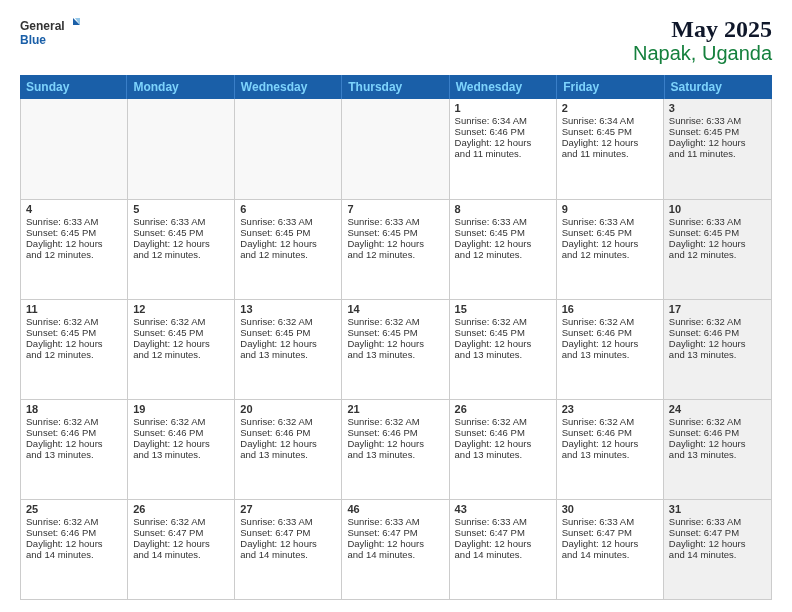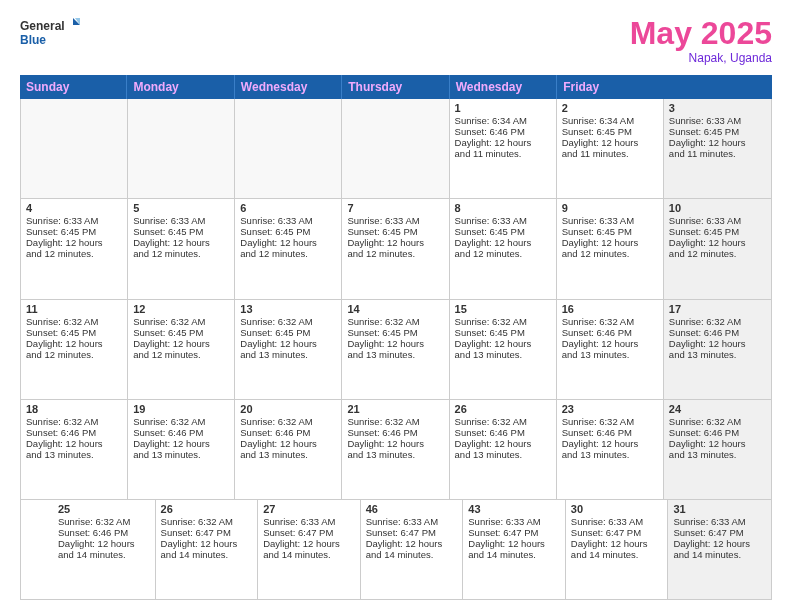--- a/index.html
+++ b/index.html
@@ -26,54 +26,55 @@
     }
     .logo {
       display: flex;
       align-items: center;
       gap: 4px;
     }
     .title-block {
       text-align: right;
     }
     .month-title {
-      font-size: 32px;
+      font-size: 24px;
       font-weight: bold;
-      color: #ec4899;
+      color: #0f172a;
       line-height: 1.1;
+      font-family: Liberation Serif, serif;
     }
     .location {
-      font-size: 12px;
-      color: #6d28d9;
+      font-size: 20px;
+      color: #15803d;
     }
     .calendar {
       flex: 1;
       display: flex;
       flex-direction: column;
     }
     .cal-header {
       display: grid;
       grid-template-columns: repeat(7, 1fr);
       background: #1a5fa8;
-      color: #f0abfc;
+      color: #7dd3fc;
     }
     .cal-header-cell {
       padding: 5px 6px;
       font-size: 12px;
       font-weight: bold;
       border-right: 1px solid #3a7fc8;
     }
     .cal-header-cell:last-child { border-right: none; }
     .cal-row {
       display: grid;
       grid-template-columns: repeat(7, 1fr);
       flex: 1;
       border-bottom: 1px solid #ccc;
     }
-    .cal-row:last-child { border-bottom: none; margin-left: 32px; }
+    .cal-row:last-child { border-bottom: none; }
     .cal-cell {
       border-right: 1px solid #ccc;
       padding: 3px 5px;
       font-size: 9.5px;
       color: #333;
       background: #fff;
       vertical-align: top;
     }
     .cal-cell:last-child { border-right: none; }
     .cal-cell.empty { background: #f8f8f8; }
@@ -112,20 +113,21 @@
   </div>
 
   <div class="calendar">
     <div class="cal-header">
     <div class="cal-header-cell">Sunday</div>
         <div class="cal-header-cell">Monday</div>
         <div class="cal-header-cell">Wednesday</div>
         <div class="cal-header-cell">Thursday</div>
         <div class="cal-header-cell">Wednesday</div>
         <div class="cal-header-cell">Friday</div>
+        <div class="cal-header-cell">Saturday</div>
       </div>
     <div class="cal-body-wrap">
     <div class="cal-row">
           <div class="cal-cell empty"></div>
           <div class="cal-cell empty"></div>
           <div class="cal-cell empty"></div>
           <div class="cal-cell empty"></div>
           <div class="cal-cell">
             <span class="day-num">1</span>
             <div>Sunrise: 6:34 AM</div>

